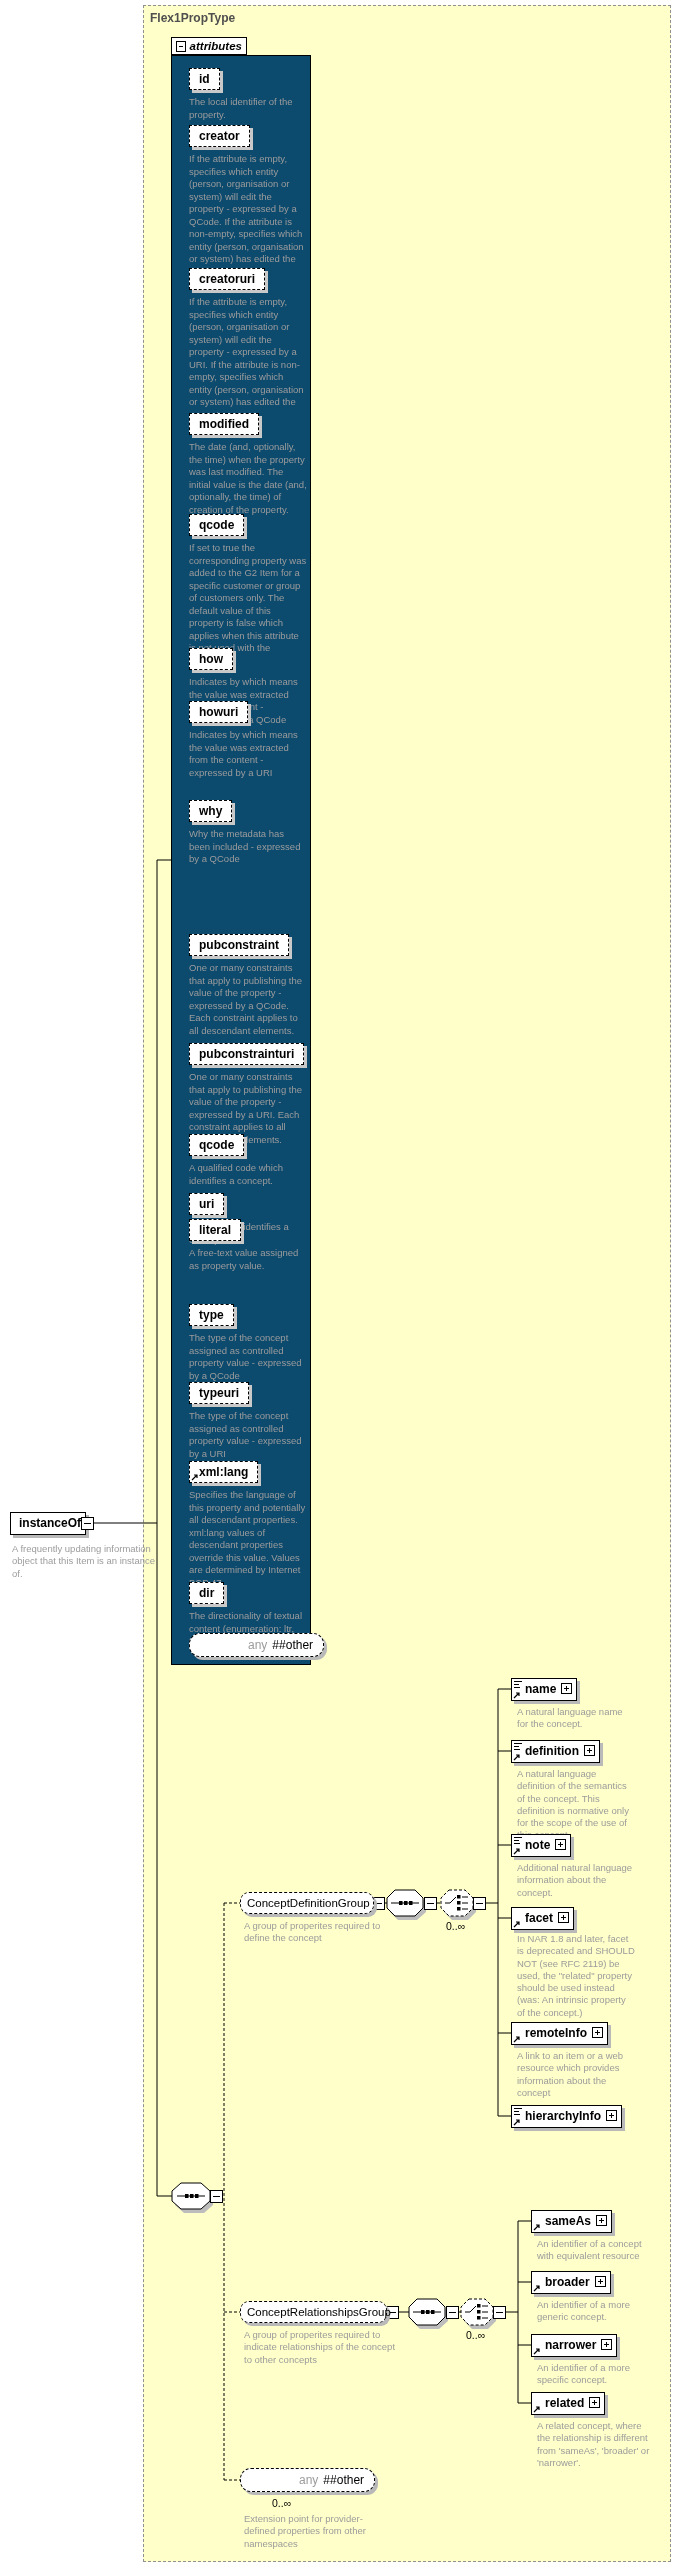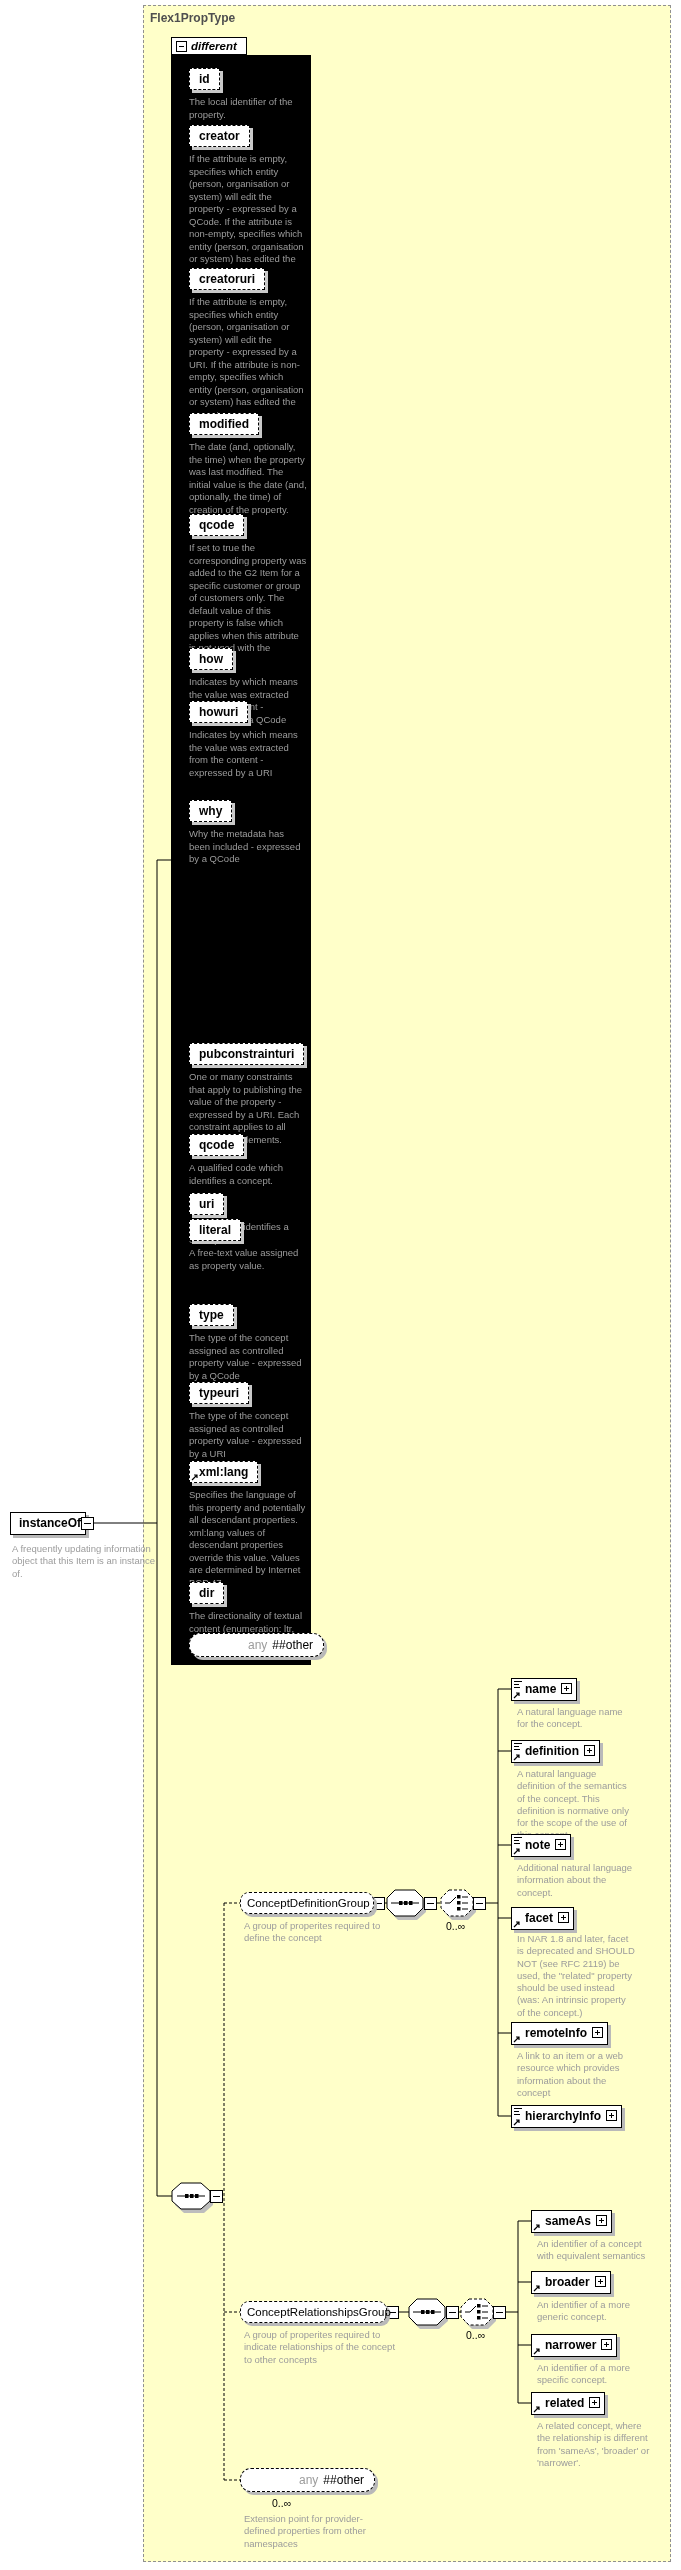--- a/index.html
+++ b/index.html
@@ -11,21 +11,21 @@
   .overlay{position:absolute;left:0;top:0;width:681px;height:2570px;}
   .overlay line,.overlay path{stroke:#000;fill:none;stroke-width:1;}
   .overlay .dash{stroke-dasharray:3,2;}
   .overlay .shadow{fill:#bdbdbd;stroke:none;}
   .overlay .oct{fill:#fff;stroke:#000;}
   .overlay .fillb{fill:#000;stroke:none;}
 
   .attr-tab{position:absolute;left:171px;top:37px;width:76px;height:18px;background:#fff;
     border:1px solid #000;box-sizing:border-box;display:flex;align-items:center;gap:4px;padding:0 4px;}
   .attr-tab .lbl{font-size:11.5px;font-weight:bold;font-style:italic;color:#000;}
-  .attr-rect{position:absolute;left:171px;top:55px;width:140px;height:1610px;background:#000000;
+  .attr-rect{position:absolute;left:171px;top:55px;width:140px;height:1610px;background:#0c4a6e;
     border:1px solid #000;box-sizing:border-box;}
   .attr-item{position:absolute;left:17px;width:118px;}
   .abox{position:relative;display:inline-block;border:1px dashed #000;background:#fff;
     font-size:12px;font-weight:bold;color:#000;padding:3px 9px;white-space:nowrap;
     box-shadow:3px 3px 0 #c9c9c9;}
   .desc{color:#9c9c9c;font-size:9.5px;line-height:12.5px;margin-top:6px;}
 
   .ebox{position:absolute;border:1px solid #000;background:#fff;font-size:12px;font-weight:bold;
     color:#000;padding:3px 4px 3px 13px;white-space:nowrap;box-shadow:3px 3px 0 #b9b9b9;height:15px;line-height:15px;}
   .ebox.plain{padding-left:8px;}
@@ -141,21 +141,21 @@
       <rect class="fillb" x="16" y="11" width="3.5" height="3.5"></rect>
       <rect class="fillb" x="16" y="17" width="3.5" height="3.5"></rect>
       <line x1="21" y1="7" x2="27" y2="7"></line>
       <line x1="21" y1="13" x2="27" y2="13"></line>
       <line x1="21" y1="19" x2="27" y2="19"></line>
     </g>
   </svg>
 
   <div class="attr-tab">
     <span class="sq minus"></span>
-    <span class="lbl">different</span>
+    <span class="lbl">attributes</span>
   </div>
   <div class="attr-rect">
 
     <div class="attr-item" style="top:12px">
       <span class="abox"><span>id</span></span>
       <div class="desc">The local identifier of the property.</div>
     </div>
     <div class="attr-item" style="top:69px">
       <span class="abox"><span>creator</span></span>
       <div class="desc">If the attribute is empty, specifies which entity (person, organisation or system) will edit the property - expressed by a QCode. If the attribute is non-empty, specifies which entity (person, organisation or system) has edited the property.</div>
@@ -176,20 +176,24 @@
       <span class="abox"><span>how</span></span>
       <div class="desc">Indicates by which means the value was extracted from the content - expressed by a QCode</div>
     </div>
     <div class="attr-item" style="top:645px">
       <span class="abox"><span>howuri</span></span>
       <div class="desc">Indicates by which means the value was extracted from the content - expressed by a URI</div>
     </div>
     <div class="attr-item" style="top:744px">
       <span class="abox"><span>why</span></span>
       <div class="desc">Why the metadata has been included - expressed by a QCode</div>
+    </div>
+    <div class="attr-item" style="top:878px">
+      <span class="abox"><span>pubconstraint</span></span>
+      <div class="desc">One or many constraints that apply to publishing the value of the property - expressed by a QCode. Each constraint applies to all descendant elements.</div>
     </div>
     <div class="attr-item" style="top:987px">
       <span class="abox"><span>pubconstrainturi</span></span>
       <div class="desc">One or many constraints that apply to publishing the value of the property - expressed by a URI. Each constraint applies to all descendant elements.</div>
     </div>
     <div class="attr-item" style="top:1078px">
       <span class="abox"><span>qcode</span></span>
       <div class="desc">A qualified code which identifies a concept.</div>
     </div>
     <div class="attr-item" style="top:1137px">
@@ -302,21 +306,21 @@
       </svg>
     <span>hierarchyInfo</span><span class="sq plus"></span>
   </div>
 
   <div class="ebox" style="left:531px;top:2210px">
     <svg class="ic-arrow" viewBox="0 0 8 8">
         <path d="M1 7 L6 2 M3 2 H6 V5"></path>
       </svg>
     <span>sameAs</span><span class="sq plus"></span>
   </div>
-  <div class="edesc" style="left:537px;top:2238px;width:118px">An identifier of a concept with equivalent semantics</div>
+  <div class="edesc" style="left:537px;top:2238px;width:118px">An identifier of a concept with equivalent resource</div>
 
   <div class="ebox" style="left:531px;top:2271px">
     <svg class="ic-arrow" viewBox="0 0 8 8">
         <path d="M1 7 L6 2 M3 2 H6 V5"></path>
       </svg>
     <span>broader</span><span class="sq plus"></span>
   </div>
   <div class="edesc" style="left:537px;top:2299px;width:118px">An identifier of a more generic concept.</div>
 
   <div class="ebox" style="left:531px;top:2334px">

